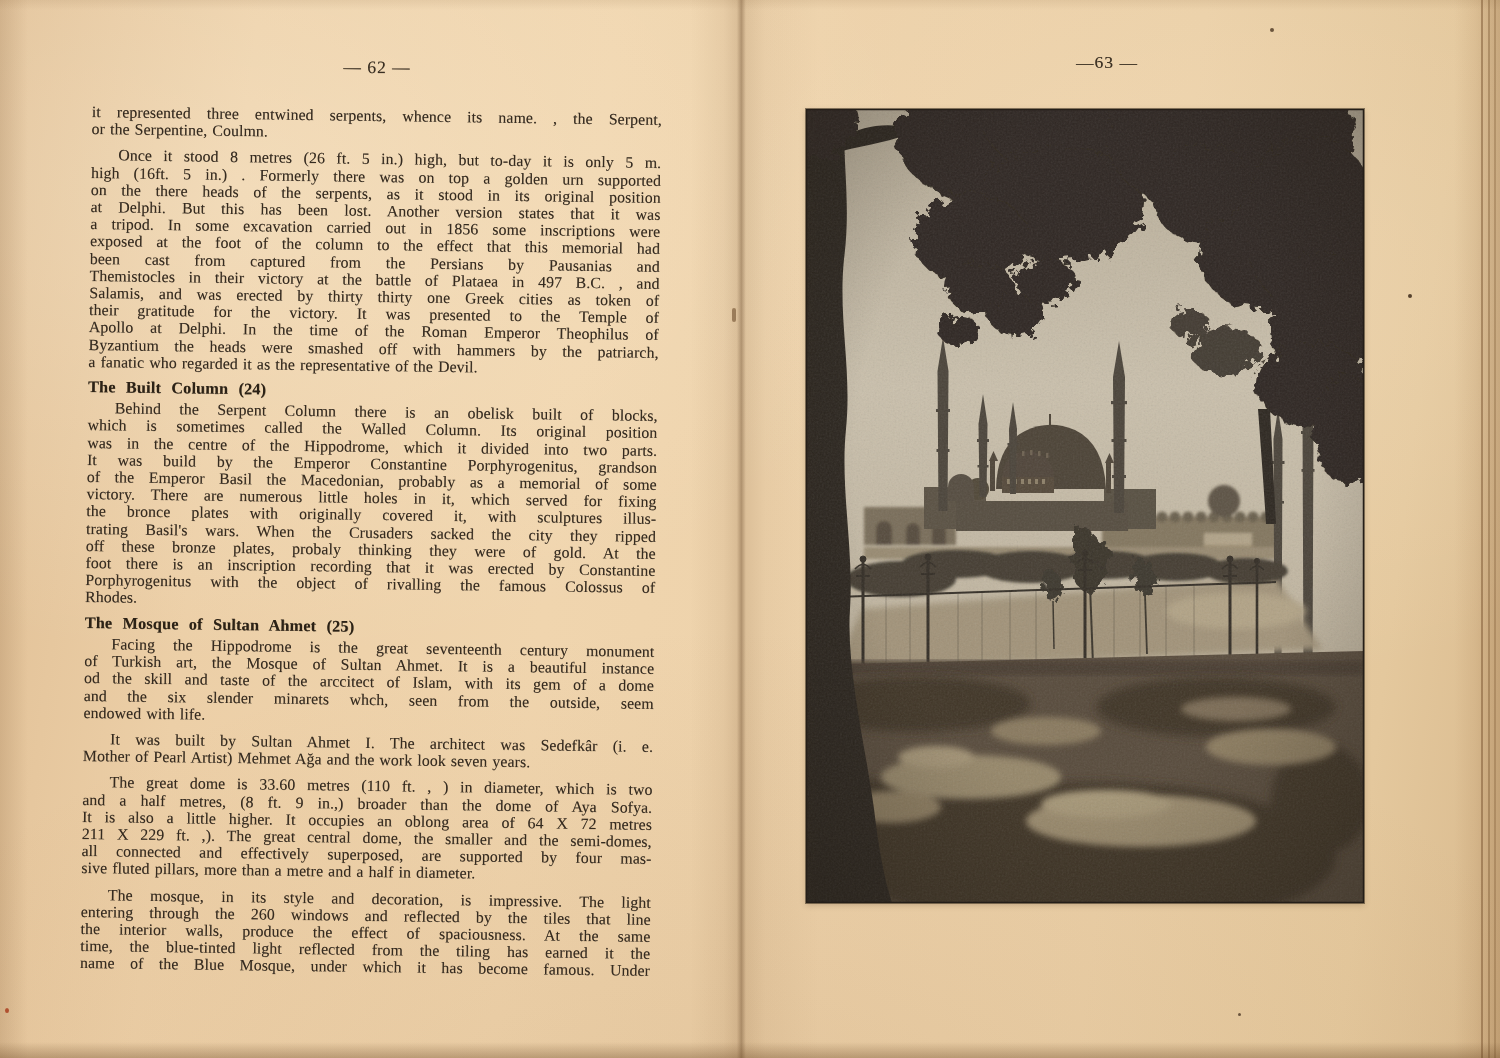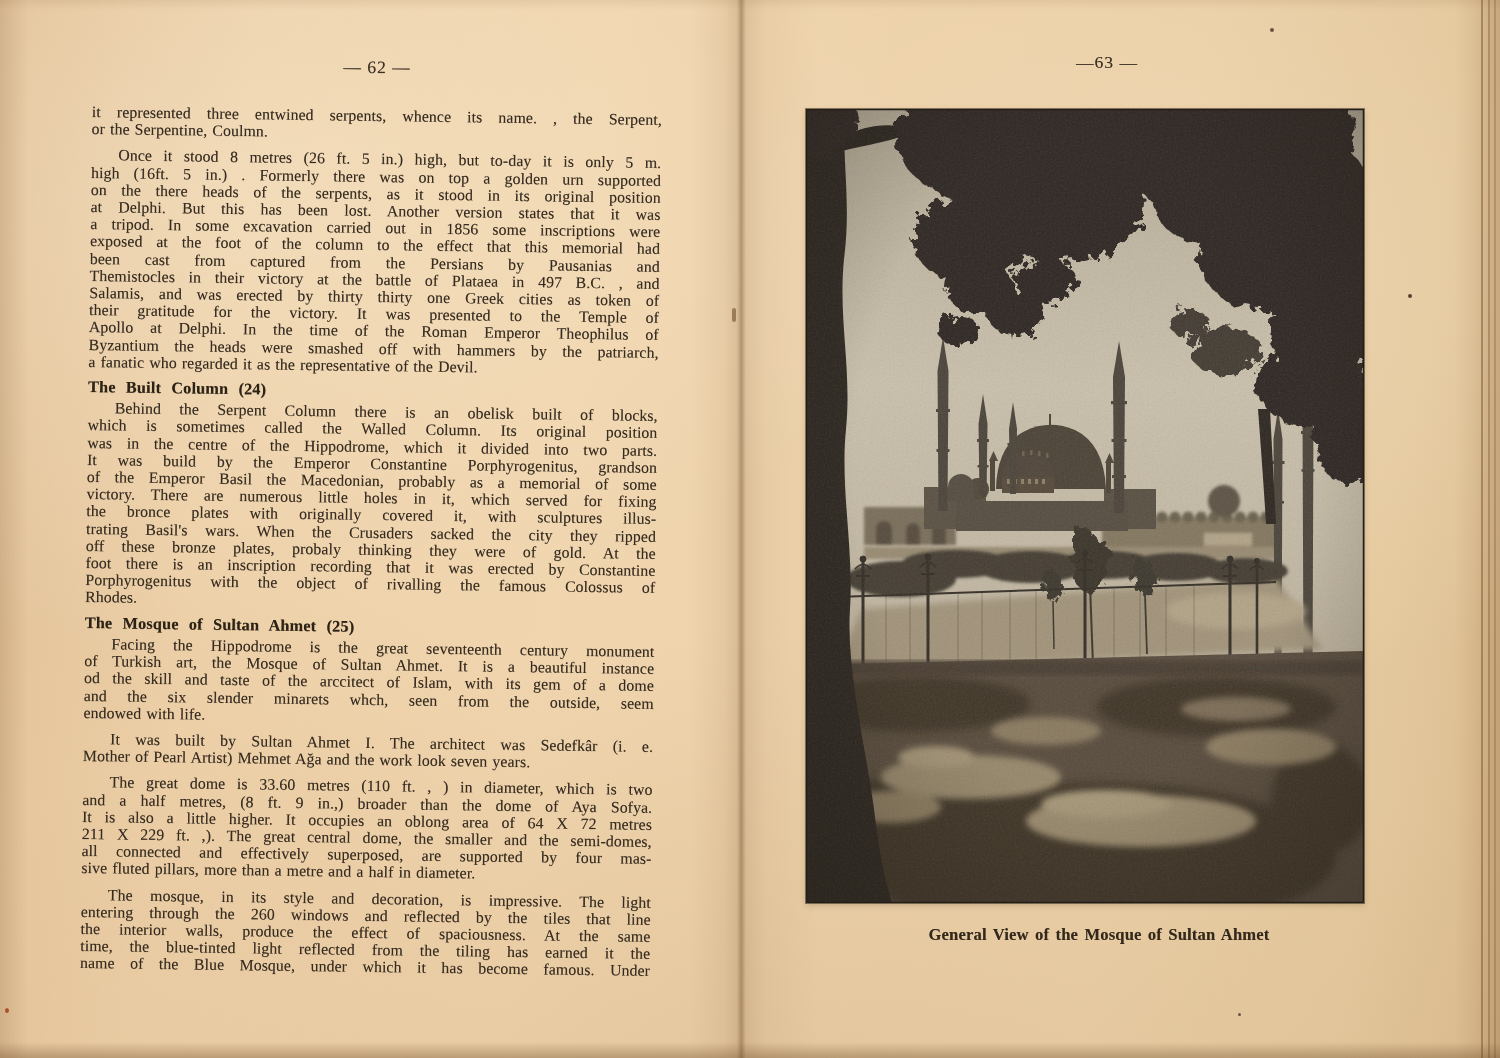--- a/index.html
+++ b/index.html
@@ -384,21 +384,20 @@
       </g>
       <path d="M452 300 C455 340 458 380 460 415 L470 415 C468 378 466 338 464 300 Z" fill="#2d2720"></path>
 
       <rect x="0" y="0" width="558" height="794" filter="url(#grain)" opacity=".22" style="mix-blend-mode:multiply"></rect>
       <rect x="0" y="0" width="558" height="794" filter="url(#grain)" opacity=".12" style="mix-blend-mode:screen"></rect>
       <rect x="0" y="0" width="558" height="794" fill="url(#vign)"></rect>
       <rect x="0.5" y="0.5" width="557" height="793" fill="none" stroke="#241e18" stroke-width="1.5"></rect>
     </svg>
   </div>
 
-  <div class="caption">General View of the Mosque of Sultan Ahmet</div>
 
   <div class="gutter"></div>
   <div class="edge-left"></div>
   <div class="edge-right"></div>
   <div class="edge-line" style="left:1481px;background:rgba(112,76,40,.45);"></div>
   <div class="edge-line" style="left:1488px;background:rgba(112,76,40,.35);"></div>
   <div class="edge-line" style="left:1494px;background:rgba(112,76,40,.28);"></div>
   <div class="edge-bottom"></div>
   <div class="edge-top"></div>
 

